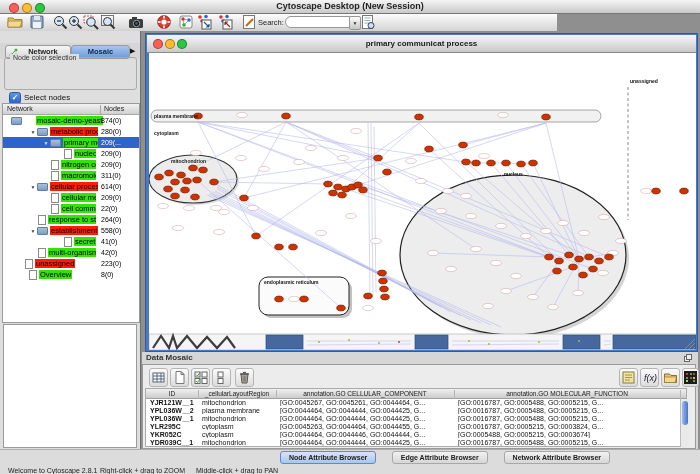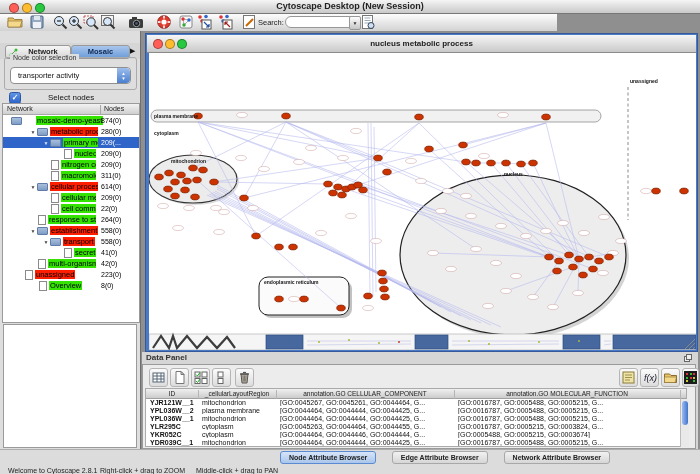--- a/index.html
+++ b/index.html
@@ -35,21 +35,21 @@
   #combo{position:absolute;left:5px;top:9px;width:119px;height:15px;border:1px solid #8f8f8f;border-radius:4px;
          background:#fff;}
   #combo .v{position:absolute;left:7px;top:3px;font-size:7.5px;color:#111;}
   #combo .cap{position:absolute;right:0;top:0;width:13px;height:15px;border-radius:0 4px 4px 0;
               background:linear-gradient(#9dbdec,#4a7fd0);color:#fff;font-size:4.5px;line-height:5px;
               text-align:center;padding-top:2.5px;box-sizing:border-box;}
   #selrow{position:absolute;left:9px;top:61px;width:120px;height:12px;}
   #selrow .cb{position:absolute;left:0;top:0;width:10px;height:10px;border-radius:2.5px;
               background:linear-gradient(#5e95e6,#2d63c8);border:.5px solid #2c55a0;color:#fff;
               font-size:8px;line-height:10px;text-align:center;font-weight:bold;}
-  #selrow .t{position:absolute;left:15px;top:1px;font-size:8px;color:#111;margin-left:24px;}
+  #selrow .t{position:absolute;left:15px;top:1px;font-size:8px;color:#111;}
   #treebox{position:absolute;left:2px;top:72px;width:136px;height:218px;background:#fff;border:1px solid #9a9a9a;overflow:hidden;}
   #treehdr{position:absolute;left:0;top:0;width:136px;height:10px;background:linear-gradient(#f2f2f2,#cfcfcf);
            border-bottom:1px solid #a8a8a8;font-size:7px;color:#222;}
   #treehdr .c1{position:absolute;left:4px;top:1px;}
   #treehdr .c2{position:absolute;left:97px;top:1px;border-left:1px solid #a8a8a8;padding-left:3px;height:10px;}
   #treerows{position:absolute;left:0;top:11px;width:136px;}
   .trow{position:relative;height:11px;display:flex;align-items:center;font-size:7.5px;white-space:nowrap;}
   .trow.sel{background:#2f65c8;}
   .tri{flex:none;width:8px;font-size:5px;color:#444;text-align:center;}
   .trow.sel .tri{color:#dce6f8;}
@@ -209,24 +209,20 @@
           </svg>
         <span style="margin-left:10px">Network</span>
       </div>
       <div class="cptab" id="tab-mosaic">
         <span>Mosaic</span>
       </div>
       <div id="cptab-more">▶</div>
     </div>
     <div id="colorbox">
       <span class="legend">Node color selection</span>
-      <div id="combo">
-        <span class="v">transporter activity</span>
-        <span class="cap">▲<br>▼</span>
-      </div>
     </div>
     <div id="selrow">
       <span class="cb">✓</span>
       <span class="t">Select nodes</span>
     </div>
     <div id="treebox">
       <div id="treehdr">
         <span class="c1">Network</span>
         <span class="c2">Nodes</span>
       </div>
@@ -290,61 +286,55 @@
             <span class="t-file"></span>
             <span class="lbl hl-green" style="max-width: 46px;">response to stimulu</span>
             <span class="nodescol">264(0)</span>
           </div>
           <div class="trow" style="padding-left: 26px;">
             <span class="tri">▼</span>
             <span class="t-folder"></span>
             <span class="lbl hl-red" style="max-width: 46px;">establishment of lo</span>
             <span class="nodescol">558(0)</span>
           </div>
-          <div class="trow" style="padding-left: 39px;">
-            <span class="tri">▼</span>
-            <span class="t-folder"></span>
-            <span class="lbl hl-red" style="max-width: 33px;">transport</span>
-            <span class="nodescol">558(0)</span>
-          </div>
           <div class="trow" style="padding-left: 52px;">
             <span class="tri"></span>
             <span class="t-file"></span>
             <span class="lbl hl-green" style="max-width: 20px;">secretion</span>
             <span class="nodescol">41(0)</span>
           </div>
           <div class="trow" style="padding-left: 26px;">
             <span class="tri"></span>
             <span class="t-file"></span>
             <span class="lbl hl-green" style="max-width: 46px;">multi-organism pro</span>
             <span class="nodescol">42(0)</span>
           </div>
           <div class="trow" style="padding-left: 13px;">
             <span class="tri"></span>
             <span class="t-file"></span>
             <span class="lbl hl-red" style="max-width: 59px;">unassigned</span>
             <span class="nodescol">223(0)</span>
           </div>
-          <div class="trow" style="padding-left: 27px;">
+          <div class="trow" style="padding-left: 17px;">
             <span class="tri"></span>
             <span class="t-file"></span>
             <span class="lbl hl-green" style="max-width: 59px;">Overview</span>
             <span class="nodescol">8(0)</span>
           </div>
         </div>
     </div>
     <div id="birdseye"></div>
   </div>
 
   <div class="abs" id="netwin">
     <div id="nettitle">
       <span class="light" style="left:6px;top:4px;background:#ff5f57"></span>
       <span class="light" style="left:18px;top:4px;background:#febc2e"></span>
       <span class="light" style="left:30px;top:4px;background:#28c840"></span>
-      <span class="t">nucleus metabolic process</span>
+      <span class="t">primary communicat process</span>
     </div>
     <div id="netcanvas">
       <svg id="net-svg" width="547" height="297" viewBox="0 -4 547 297">
           <rect x="2" y="53" width="450" height="12" rx="6" fill="#f1f1f1" stroke="#8f8f8f" stroke-width="0.8"></rect>
           <ellipse cx="46" cy="124" rx="44" ry="24" fill="#bbb" opacity="0.5"></ellipse>
           <ellipse cx="44" cy="122" rx="44" ry="24" fill="#ececec" stroke="#333333" stroke-width="1.1"></ellipse>
           <ellipse cx="367" cy="201" rx="113" ry="80" fill="#aaa" opacity="0.5"></ellipse>
           <ellipse cx="364" cy="198" rx="113" ry="80" fill="#ededed" stroke="#222" stroke-width="1.2"></ellipse>
           <rect x="113" y="223" width="90" height="38" rx="9" fill="#999" opacity="0.6"></rect>
           <rect x="110" y="220" width="90" height="38" rx="9" fill="#fbfbfb" stroke="#222" stroke-width="1"></rect>
@@ -536,21 +526,21 @@
           <circle cx="430" cy="284" r="1" fill="#a8b832"></circle>
           <circle cx="250" cy="285" r="1" fill="#c04030"></circle>
           <line x1="536" y1="292" x2="546" y2="282" stroke="#8a8a8a" stroke-width="1"></line>
           <line x1="540" y1="292" x2="546" y2="286" stroke="#8a8a8a" stroke-width="1"></line>
           <line x1="544" y1="292" x2="546" y2="290" stroke="#8a8a8a" stroke-width="1"></line>
         </svg>
     </div>
   </div>
 
   <div class="abs" id="dpanel">
-    <span class="t">Data Panel</span>
+    <span class="t">Data Mosaic</span>
     <svg style="position:absolute;right:6px;top:2px" width="8" height="8" viewBox="0 0 8 8">
         <rect x="0.5" y="2.5" width="5" height="5" fill="#eee" stroke="#666"></rect>
         <rect x="2.5" y="0.5" width="5" height="5" fill="#eee" stroke="#666"></rect>
       </svg>
     <div id="dbody">
       <div class="dp-ic" style="left:6px"><svg width="17" height="17" viewBox="0 0 17 17">
             <rect x="3" y="4" width="11" height="9" fill="#fff" stroke="#567"></rect>
             <line x1="3" y1="7" x2="14" y2="7" stroke="#567"></line>
             <line x1="3" y1="10" x2="14" y2="10" stroke="#567"></line>
             <line x1="7" y1="4" x2="7" y2="13" stroke="#567"></line>

